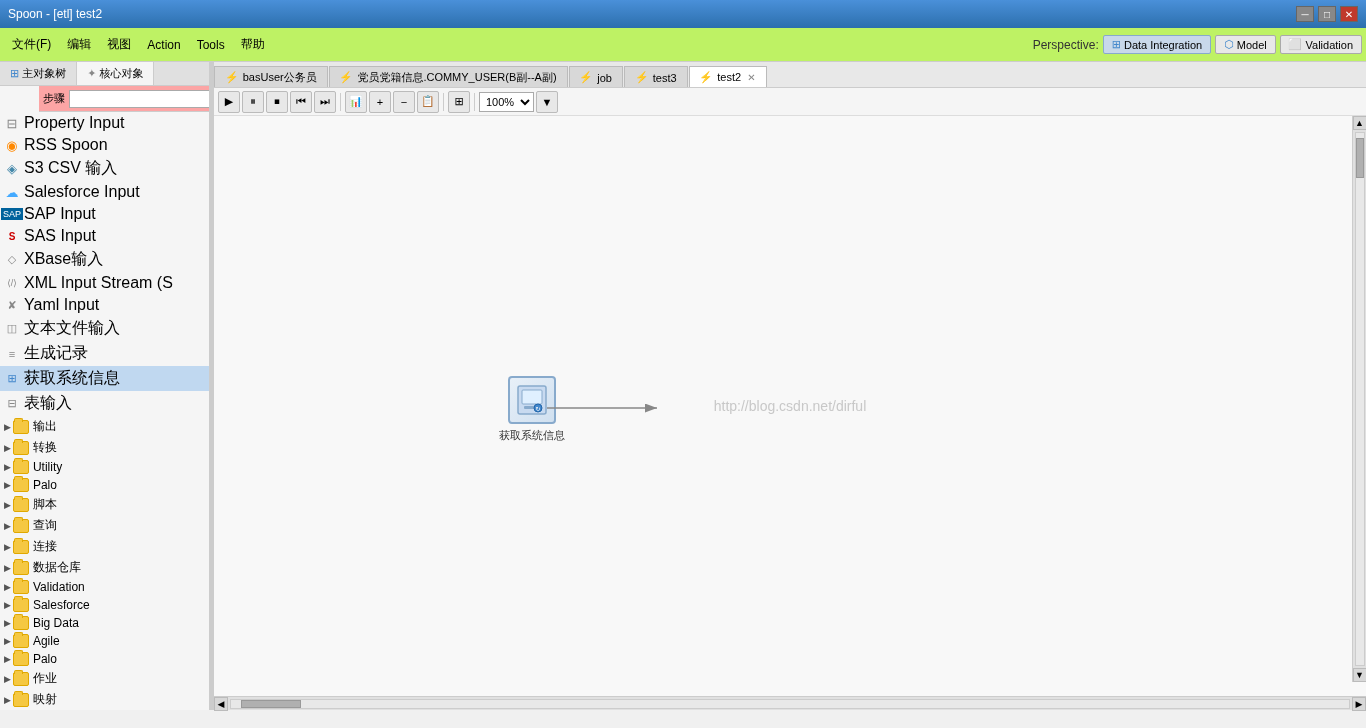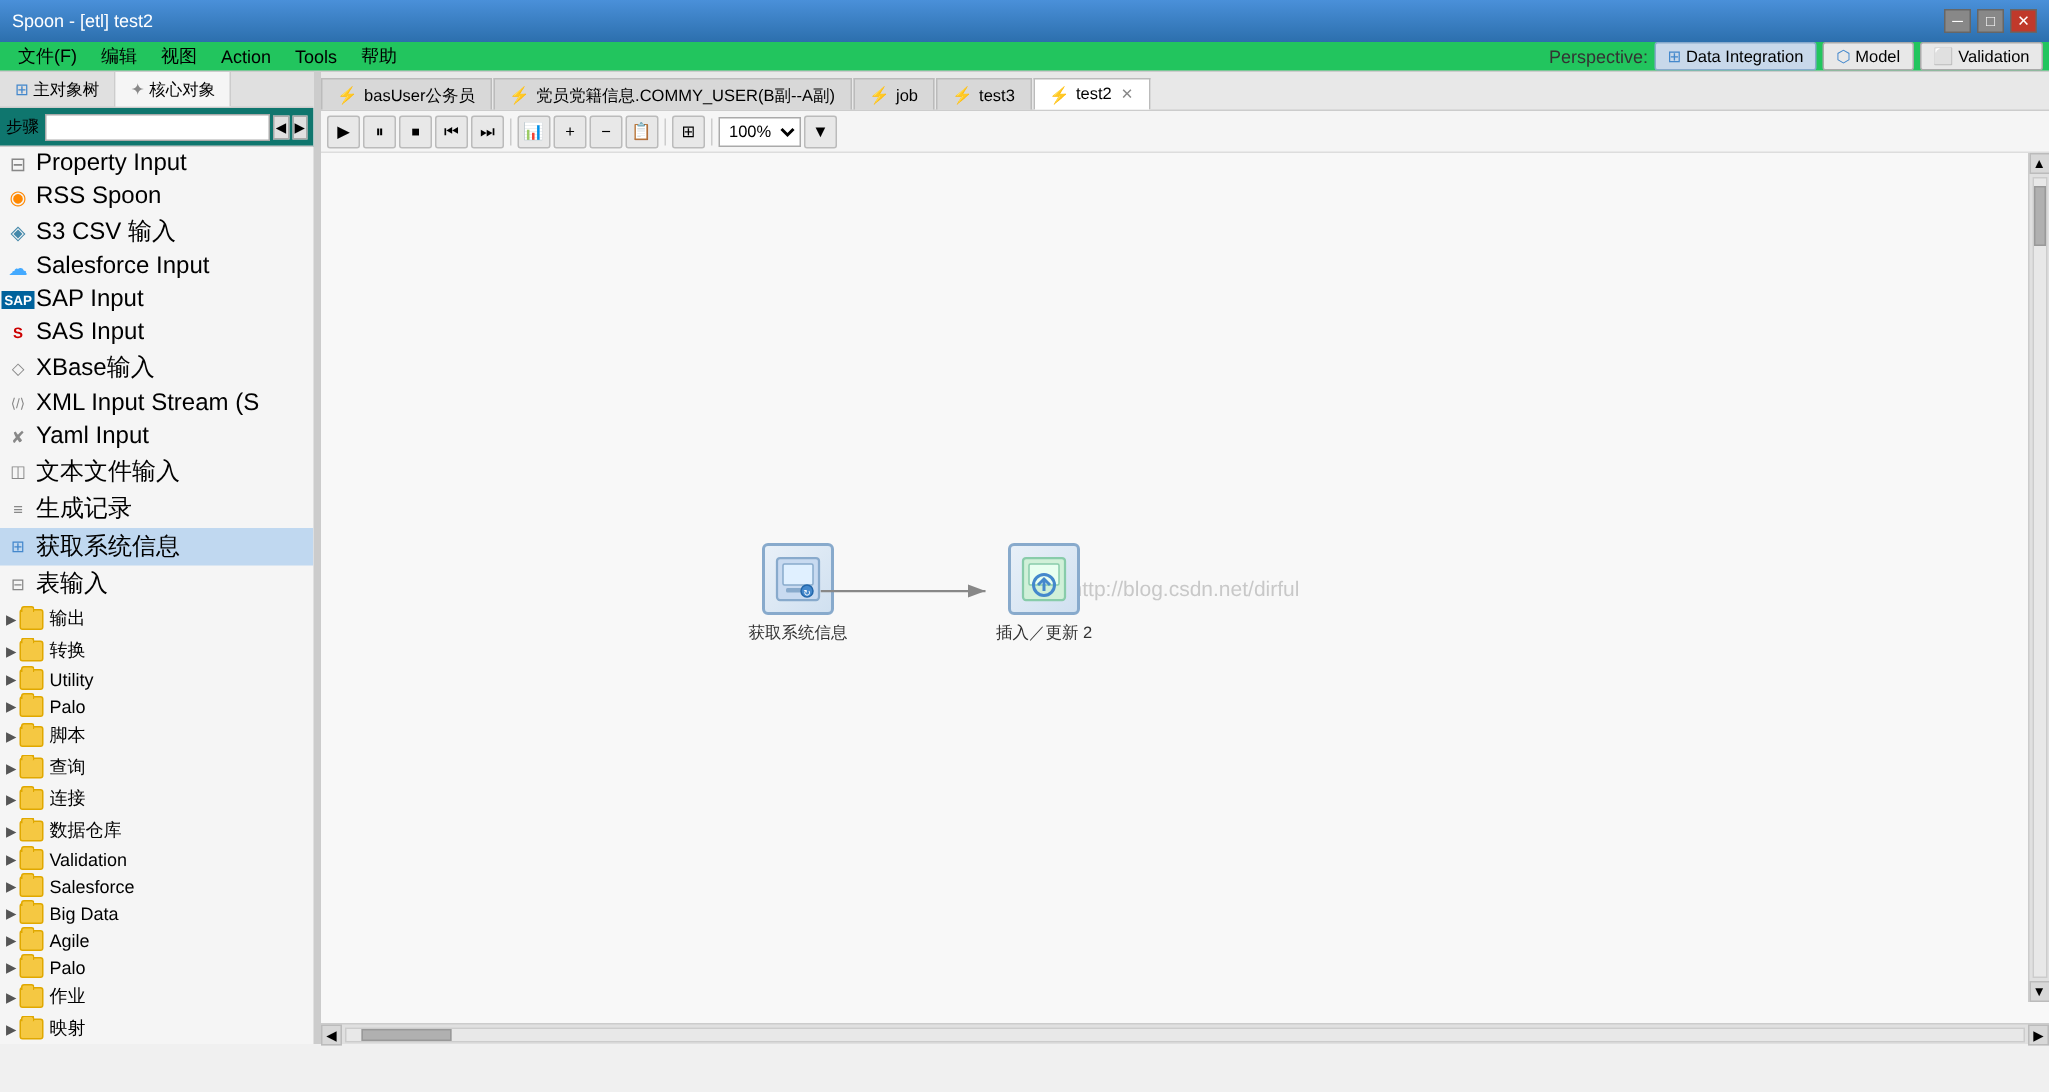--- a/index.html
+++ b/index.html
@@ -24,22 +24,22 @@
       font-size: 10px;
       display: flex; align-items: center; justify-content: center;
       color: white;
     }
     #title-bar .win-btn.close { background: #c0392b; }
     #title-bar .win-btn.max { background: #888; }
     #title-bar .win-btn.min { background: #888; }
 
     
     #menu-bar {
-      background: #22c55e;
-      height: 20px;
+      background: #bef264;
+      height: 34px;
       display: flex;
       align-items: center;
       padding: 0 4px;
       border-bottom: 1px solid #ccc;
     }
     .menu-item {
       padding: 2px 8px;
       cursor: pointer;
       font-size: 12px;
     }
@@ -87,22 +87,23 @@
       border-right: 1px solid #ccc;
     }
     .left-tab.active { background: #f5f5f5; }
 
     
     #step-search {
       display: flex;
       align-items: center;
       padding: 3px 4px;
       border-bottom: 1px solid #ccc;
-      background: #0f766e;
+      background: #fca5a5;
       height: 26px;
+      margin-left: 39px;
     }
     #step-search .step-label { font-size: 11px; margin-right: 4px; white-space: nowrap; }
     #step-search input {
       flex: 1;
       height: 18px;
       border: 1px solid #aaa;
       font-size: 11px;
       padding: 0 3px;
     }
     .step-nav-btn {
@@ -326,21 +327,21 @@
       top: 5px;
       left: 0;
       border: 1px solid #999;
     }
 
     
     .icon-property { color: #888; font-size: 13px; }
     .icon-rss { color: #f80; font-size: 13px; }
     .icon-s3 { color: #48a; font-size: 13px; }
     .icon-sf { color: #4af; font-size: 13px; }
-    .icon-sap { color: #44a; font-size: 12px; font-weight: bold; }
+    .icon-sap { color: #44a; font-size: 12px; font-weight: normal; }
     .icon-sas { color: #a44; font-size: 13px; }
   </style>
 </head>
 <body>
 
 <div id="title-bar">
   <span>Spoon - [etl] test2</span>
   <div class="win-controls">
     <div class="win-btn min">─</div>
     <div class="win-btn max">□</div>
@@ -625,32 +626,20 @@
 
       <svg class="canvas-arrow" style="left: 333px; top: 280px; width: 120px; height: 24px; position: absolute;">
         <defs>
           <marker id="arrowhead" markerWidth="8" markerHeight="6" refX="8" refY="3" orient="auto">
             <polygon points="0 0, 8 3, 0 6" fill="#888"></polygon>
           </marker>
         </defs>
         <line x1="0" y1="12" x2="110" y2="12" stroke="#888" stroke-width="1.5" marker-end="url(#arrowhead)"></line>
       </svg>
 
-      <div class="etl-node" style="left: 450px; top: 260px;">
-        <div class="node-icon">
-          <svg width="36" height="36" viewBox="0 0 36 36">
-            <rect x="4" y="4" width="28" height="28" rx="2" fill="#d0f0d8" stroke="#88ccaa" stroke-width="1.5"></rect>
-            <rect x="8" y="8" width="20" height="14" rx="1" fill="#e8fff0" stroke="#88ccaa" stroke-width="1"></rect>
-            <circle cx="18" cy="22" r="7" fill="none" stroke="#4488cc" stroke-width="2"></circle>
-            <path d="M14 22 L18 18 L22 22" stroke="#4488cc" stroke-width="2" fill="none"></path>
-            <path d="M18 18 L18 26" stroke="#4488cc" stroke-width="2"></path>
-          </svg>
-        </div>
-        <span class="node-label">插入／更新 2</span>
-      </div>
 
       <div id="v-scroll-area">
         <div id="v-scroll-up">▲</div>
         <div id="v-scroll-track">
           <div id="v-scroll-thumb"></div>
         </div>
         <div id="v-scroll-down">▼</div>
       </div>
     </div>
 

